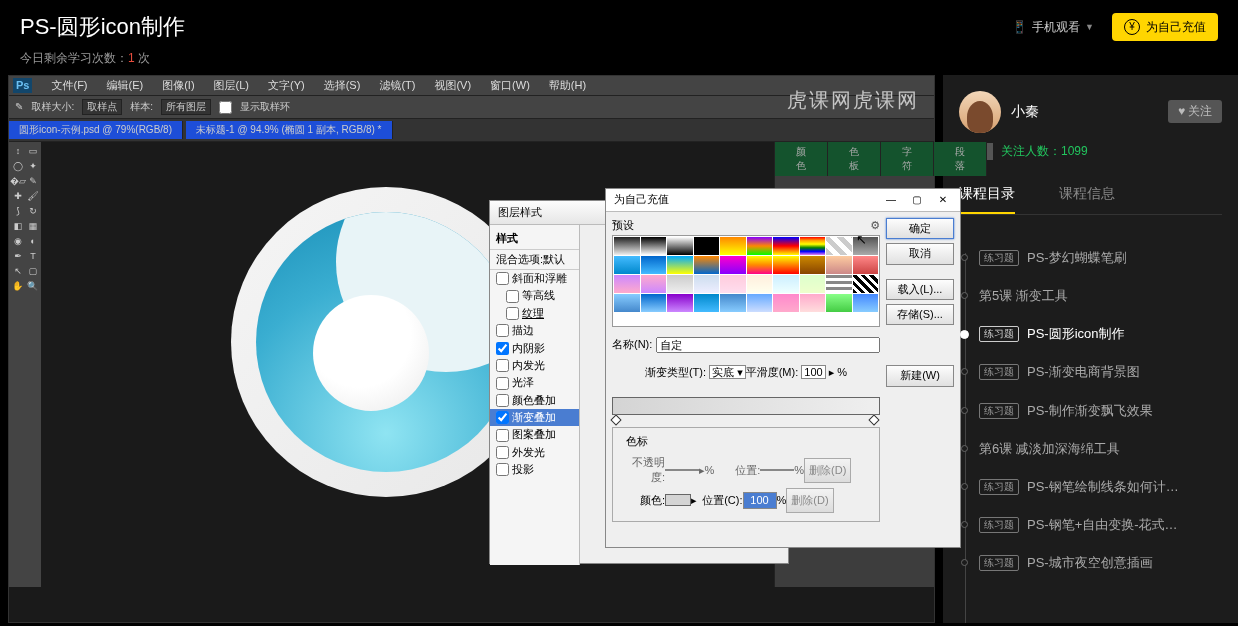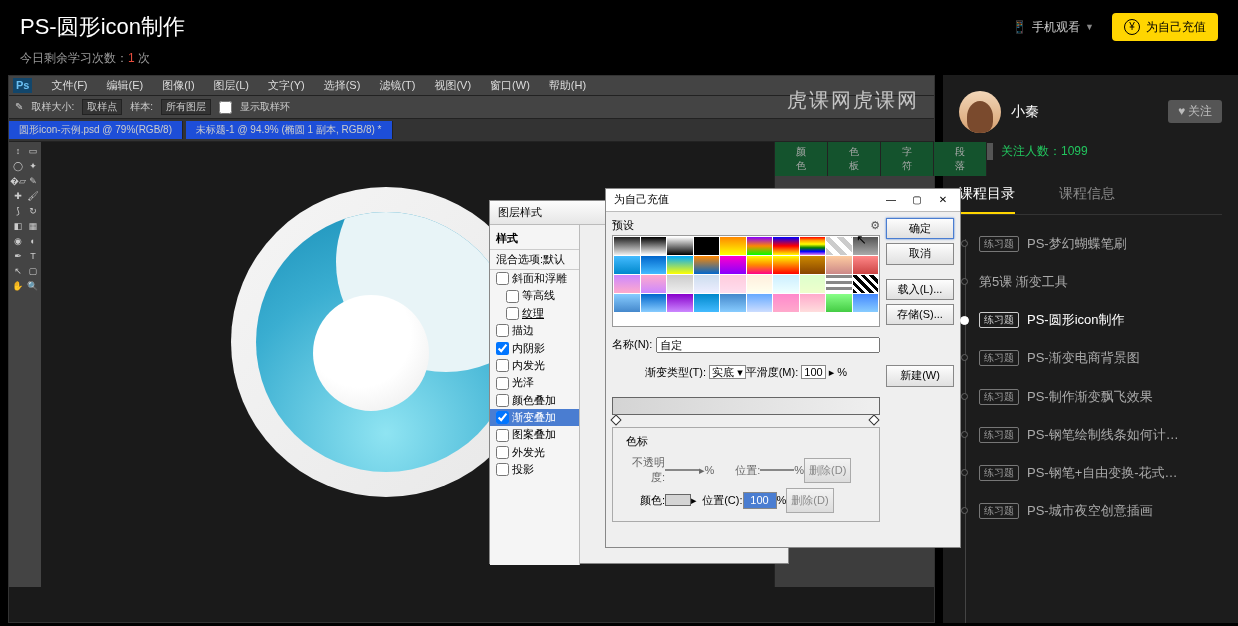--- a/index.html
+++ b/index.html
@@ -82,21 +82,21 @@
   .sidebar{width:295px;margin-left:auto;background:#1c1c1c;padding:16px 16px 0 16px;display:flex;flex-direction:column}
   .author{display:flex;align-items:center;gap:10px;margin-bottom:10px}
   .avatar{width:42px;height:42px;border-radius:50%;background:linear-gradient(#f2d6b8,#d6a06f);position:relative;overflow:hidden}
   .avatar::after{content:"";position:absolute;inset:10px 8px 0 8px;background:#7a4a2d;border-radius:50% 50% 35% 35%}
   .author-info{flex:1}
   .author-name{color:#fff;font-size:14px}
   .follow{background:#555;color:#bbb;padding:3px 10px;border-radius:3px;display:flex;align-items:center;gap:3px;cursor:pointer;font-size:12px}
   .teacher-row{display:flex;align-items:center;gap:8px;margin-bottom:16px}
   .teacher-tag{background:#555;color:#ddd;padding:1px 6px;font-size:11px}
   .followers{color:#22c55e;font-size:12px}
-  .side-tabs{display:flex;border-bottom:1px solid #333;margin-bottom:10px}
+  .side-tabs{display:flex;border-bottom:1px solid #333;margin-bottom:24px}
   .side-tab{padding:8px 0;margin-right:44px;color:#888;cursor:pointer;font-size:14px}
   .side-tab.active{color:#fff;border-bottom:2px solid #ffd500}
   .lesson-list{position:relative;padding-left:20px;overflow:hidden;flex:1}
   .timeline{position:absolute;left:6px;top:14px;bottom:0;width:1px;background:#444}
   .lesson{padding:10px 0;position:relative;color:#aaa;font-size:13px;display:flex;align-items:center;gap:8px;cursor:pointer}
   .dot{position:absolute;left:-18px;top:15px;width:7px;height:7px;border-radius:50%;background:#1c1c1c;border:1px solid #666}
   .dot.active{background:#fff;border-color:#fff;width:9px;height:9px;left:-19px}
   .lesson.current{color:#fff;font-weight:500}
   .ex-tag{border:1px solid #777;color:#999;font-size:10px;padding:0 4px;border-radius:2px}
   .lesson.current .ex-tag{border-color:#ccc;color:#ccc}
@@ -404,20 +404,24 @@
             <span class="ex-tag">练习题</span>
             <span>PS-渐变电商背景图</span>
           </div>
           <div class="lesson">
             <span class="dot"></span>
             <span class="ex-tag">练习题</span>
             <span>PS-制作渐变飘飞效果</span>
           </div>
           <div class="lesson">
             <span class="dot"></span>
+            <span>第6课 减淡加深海绵工具</span>
+          </div>
+          <div class="lesson">
+            <span class="dot"></span>
             <span class="ex-tag">练习题</span>
             <span>PS-钢笔绘制线条如何计…</span>
           </div>
           <div class="lesson">
             <span class="dot"></span>
             <span class="ex-tag">练习题</span>
             <span>PS-钢笔+自由变换-花式…</span>
           </div>
           <div class="lesson">
             <span class="dot"></span>

